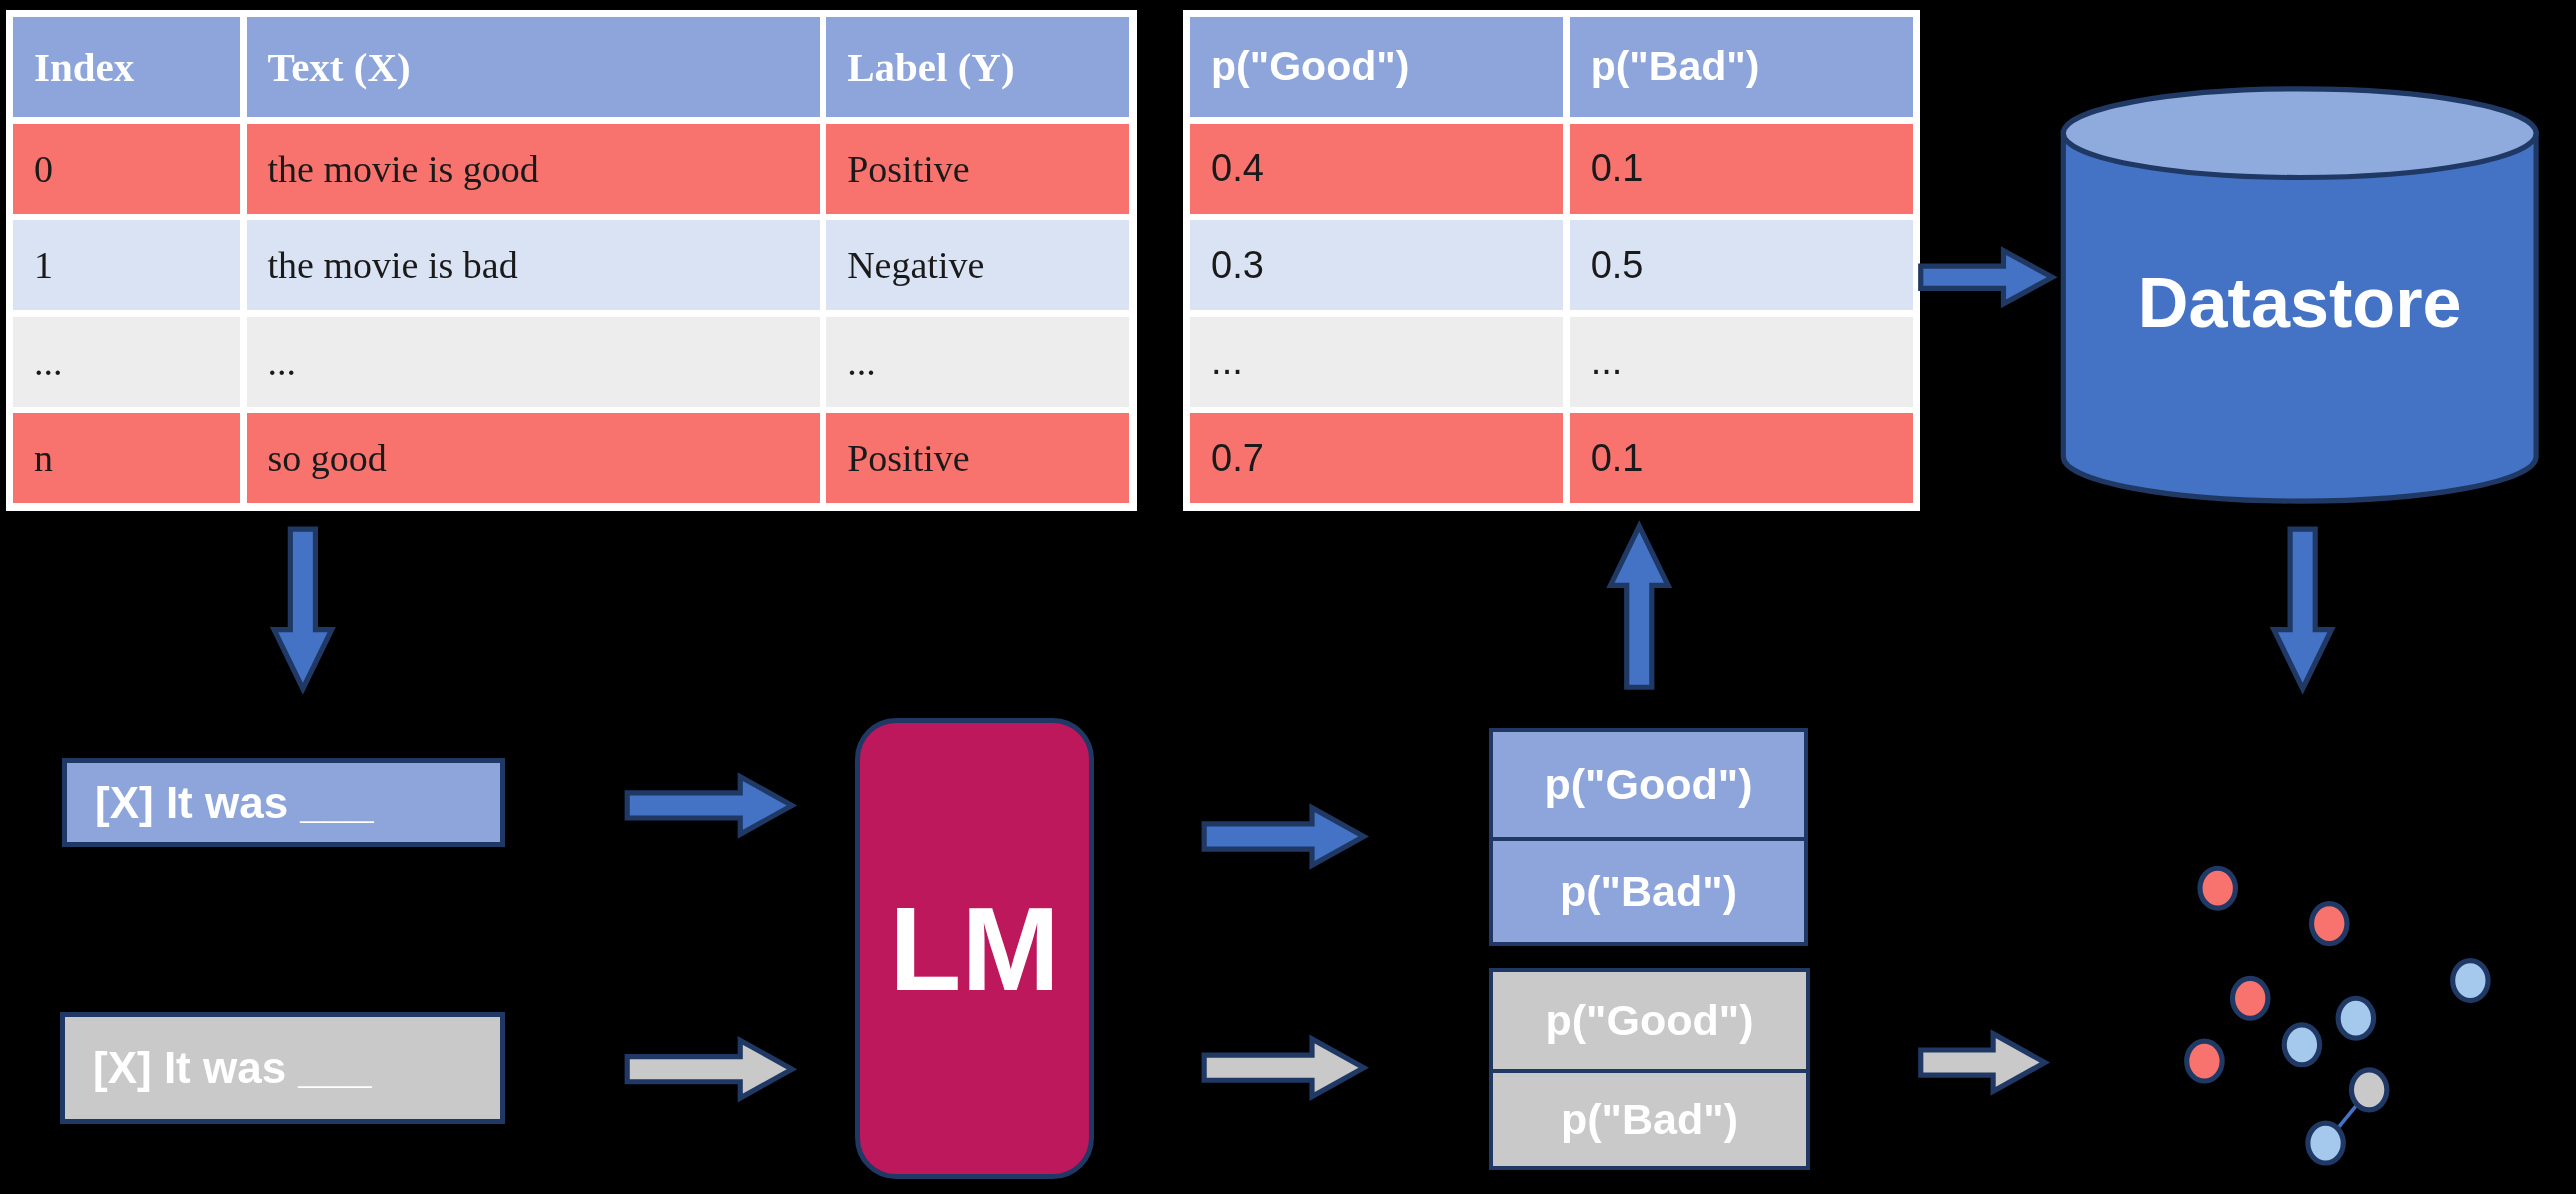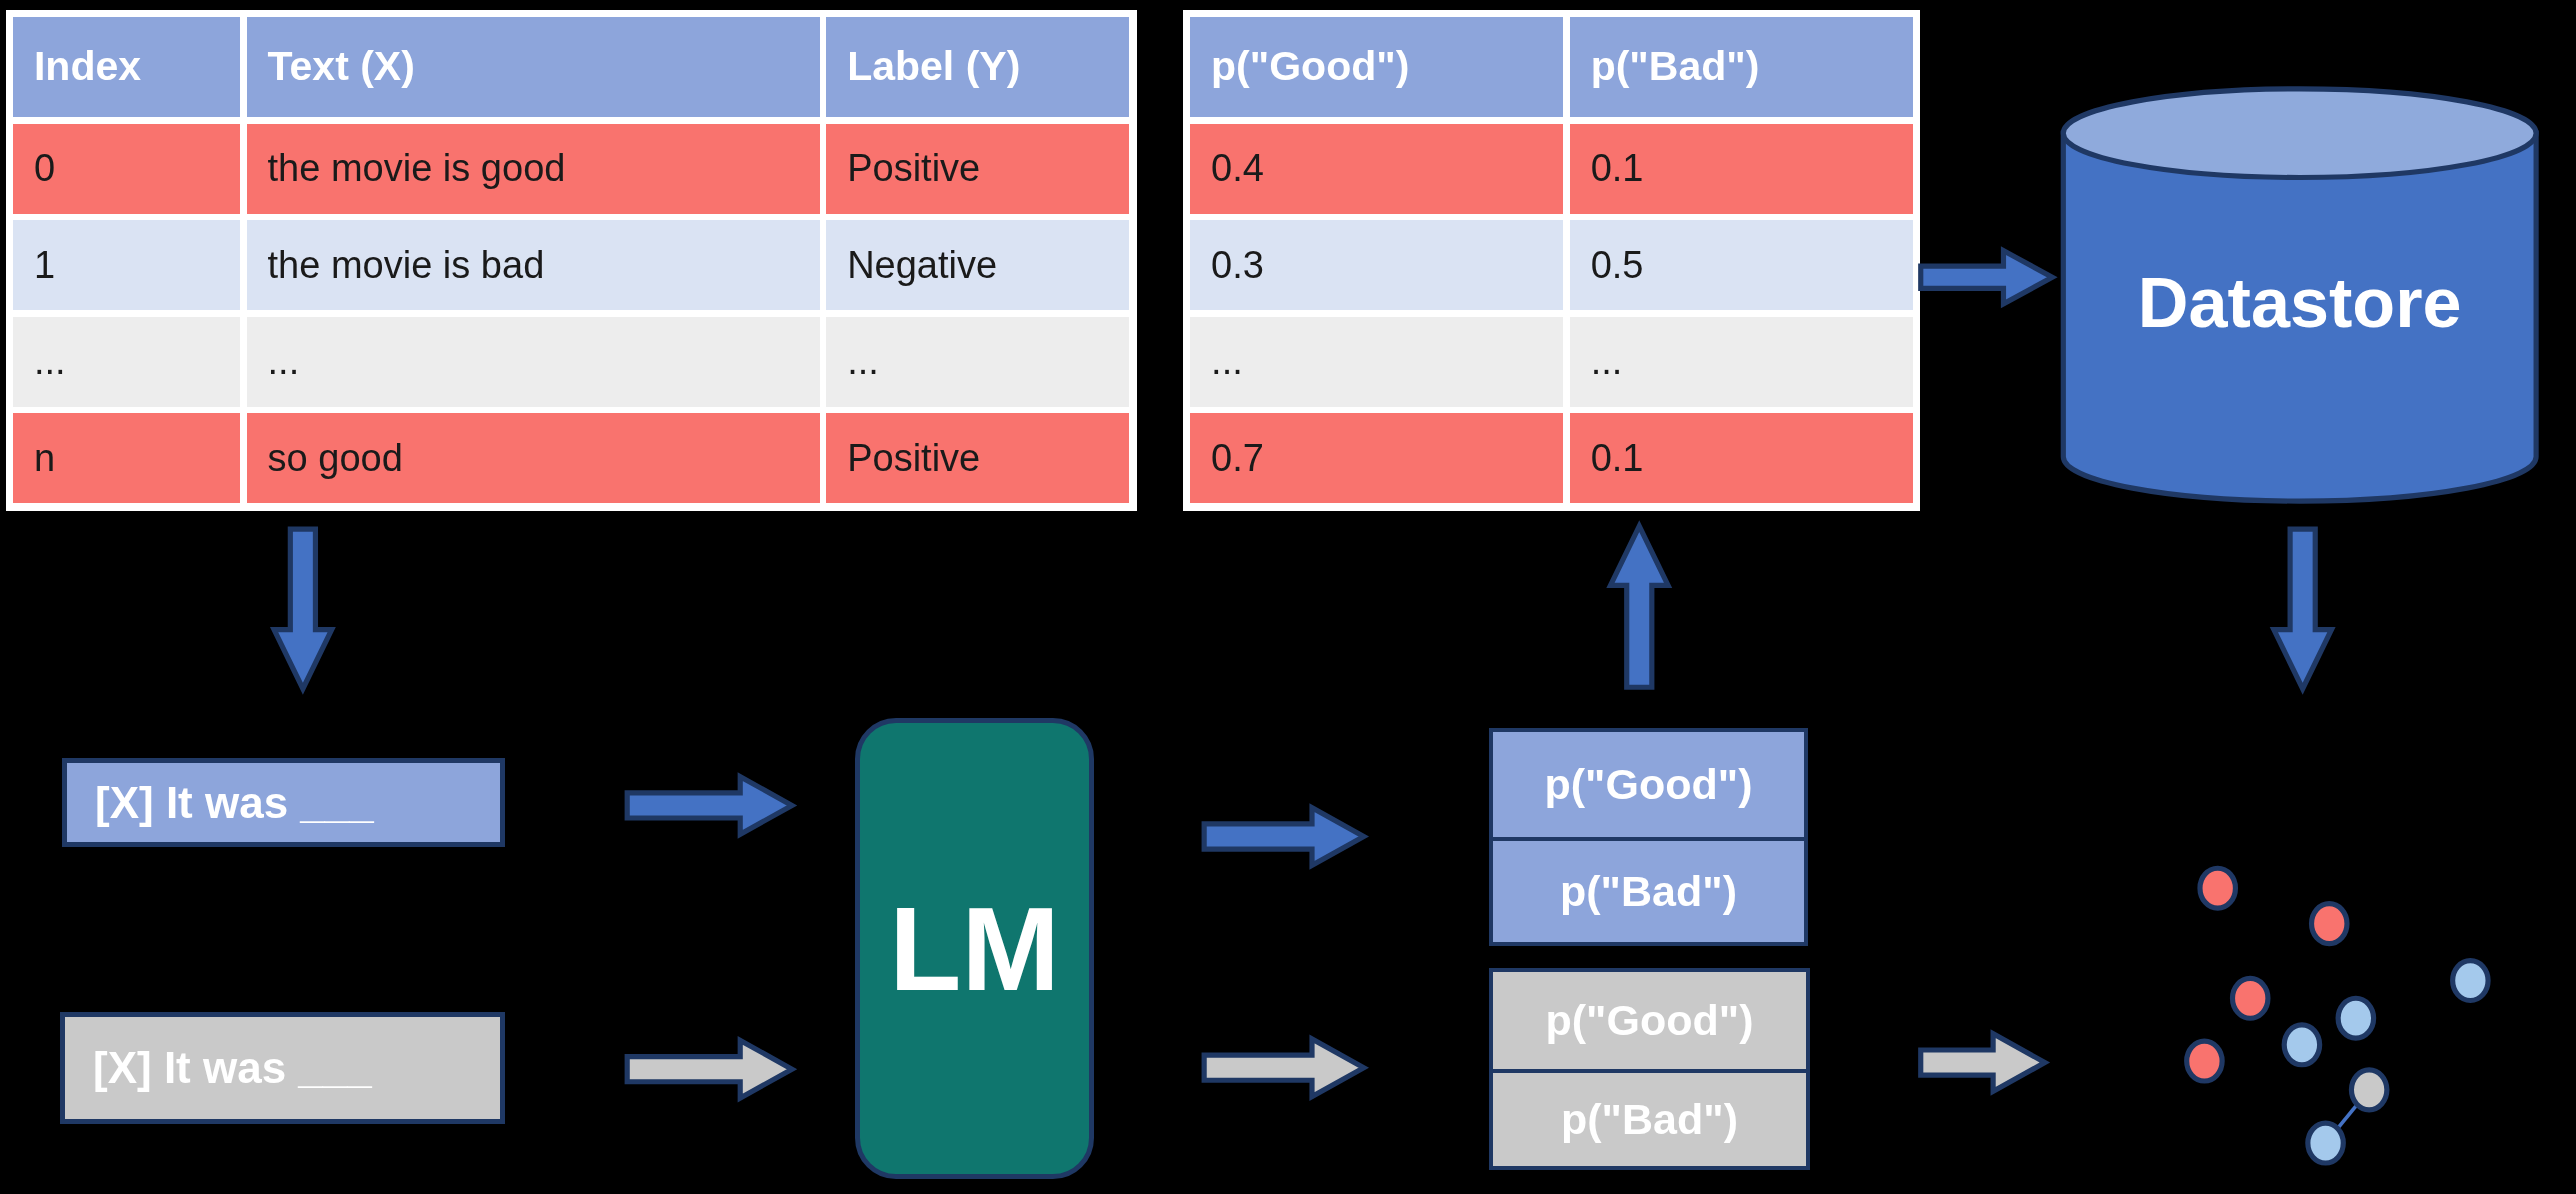--- a/index.html
+++ b/index.html
@@ -22,20 +22,21 @@
     background: #ffffff;
     display: grid;
     gap: 6.6px;
     padding: 7.4px;
     box-sizing: border-box;
   }
   #dataset-table {
     left: 5.9px; top: 9.6px;
     grid-template-columns: 227px 573px 303px;
     grid-template-rows: 100px 90px 90px 90px 90px;
+    font-family: Liberation Serif, serif;
   }
   #prob-table {
     left: 1183px; top: 9.6px;
     grid-template-columns: 373px 343px;
     grid-template-rows: 100px 90px 90px 90px 90px;
   }
   .cell {
     display: flex;
     align-items: center;
     padding-left: 20.7px;
@@ -74,21 +75,21 @@
   #prompt-unlabeled {
     left: 60px; top: 1012px; width: 445px; height: 112px;
     background: #C9C9C9;
   }
 
   
   #lm-box {
     position: absolute;
     left: 855px; top: 718px; width: 239px; height: 461px;
     box-sizing: border-box;
-    background: #0f766e;
+    background: #be185d;
     border: 5.9px solid #1F3864;
     border-radius: 41px;
     display: flex;
     align-items: center;
     justify-content: center;
     color: #ffffff;
     font-size: 118px;
     font-weight: bold;
   }
 

